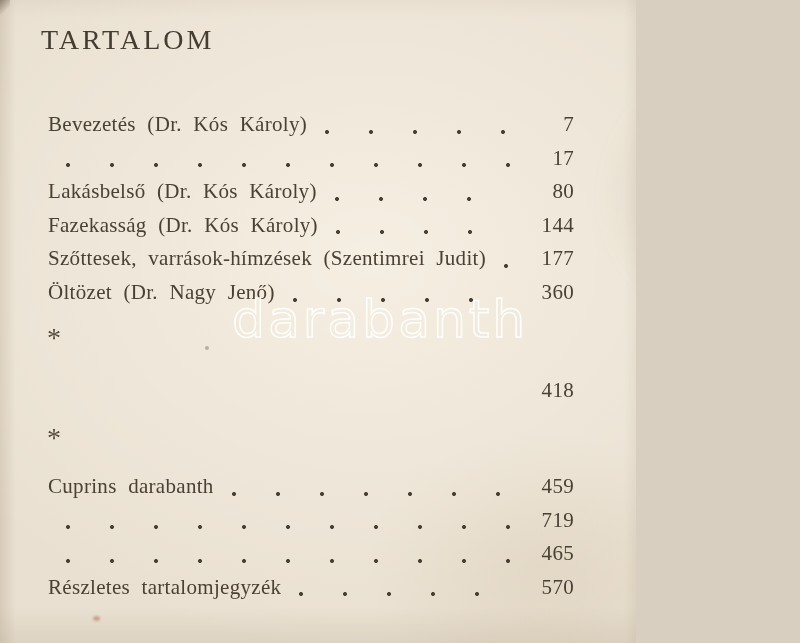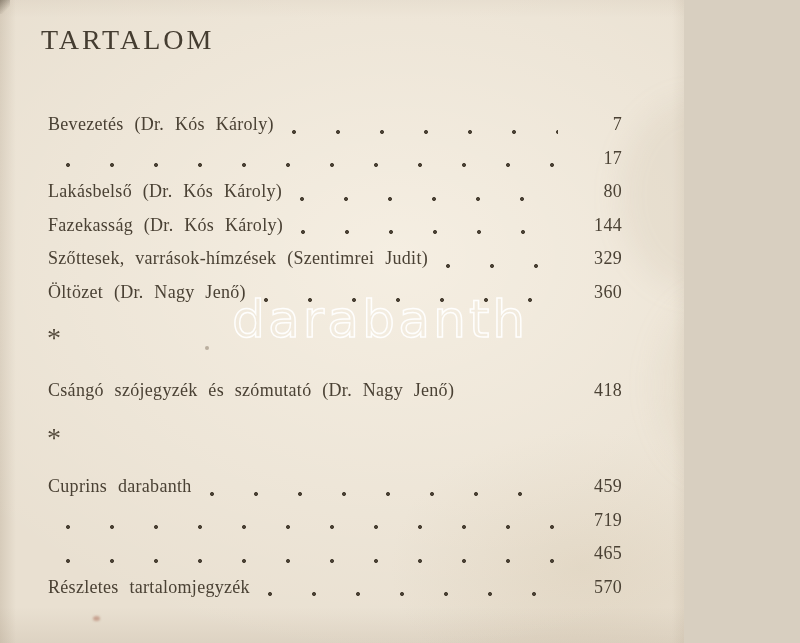--- a/index.html
+++ b/index.html
@@ -8,35 +8,34 @@
     font-family:"Liberation Serif","DejaVu Serif",serif;
     color:#4a4134;
     background-color:#e9e0d1;
     background-image:
       radial-gradient(ellipse 120% 95% at 58% 40%, rgba(255,250,240,0.55), rgba(255,250,240,0) 65%),
       linear-gradient(90deg, rgba(140,120,95,0.20), rgba(140,120,95,0) 16px),
       linear-gradient(270deg, rgba(140,120,95,0.10), rgba(140,120,95,0) 12px),
       linear-gradient(0deg, rgba(150,130,105,0.14), rgba(150,130,105,0) 36px),
       linear-gradient(180deg, rgba(150,130,105,0.08), rgba(150,130,105,0) 18px),
       radial-gradient(ellipse 40% 30% at 85% 88%, rgba(205,188,160,0.30), rgba(205,188,160,0) 70%);
-    padding-left: 48px;
   }
   .page-title{
     position:absolute;left:41px;top:24px;
     font-size:28px;letter-spacing:3px;font-weight:400;
     color:#453d31;
   }
   .toc-group{position:absolute;left:48px;right:62px;}
   .group-main{top:108px;}
   .entry-single{position:absolute;left:48px;right:62px;top:374px;}
   .group-lang{top:470px;}
   .row{
     display:flex;align-items:flex-end;
     height:33.6px;line-height:33.6px;
-    font-size:18px;word-spacing:6px;letter-spacing:0.3px;
+    font-size:21px;word-spacing:6px;letter-spacing:0.3px;
     white-space:nowrap;
   }
   .label{flex:0 0 auto;}
   .leader{
     flex:1 1 auto;align-self:flex-end;
     height:4px;margin:0 10px 8px 18px;
     background-image:radial-gradient(circle at 2px 2px, #4a4134 1.6px, rgba(0,0,0,0) 2.3px);
     background-size:44px 4px;background-repeat:repeat-x;
   }
   .leader.no-dots{background:none;}
@@ -89,34 +88,33 @@
       <span class="pagenum">80</span>
     </div>
     <div class="row">
       <span class="label">Fazekasság (Dr. Kós Károly)</span>
       <span class="leader"></span>
       <span class="pagenum">144</span>
     </div>
     <div class="row">
       <span class="label">Szőttesek, varrások-hímzések (Szentimrei Judit)</span>
       <span class="leader"></span>
-      <span class="pagenum">329</span>
+      <span class="pagenum">177</span>
     </div>
     <div class="row">
       <span class="label">Öltözet (Dr. Nagy Jenő)</span>
       <span class="leader"></span>
       <span class="pagenum">360</span>
     </div>
   </div>
 
   <div class="separator sep-1">*</div>
 
   <div class="entry-single">
     <div class="row">
-      <span class="label">Csángó szójegyzék és szómutató (Dr. Nagy Jenő)</span>
       <span class="leader no-dots"></span>
       <span class="pagenum">418</span>
     </div>
   </div>
 
   <div class="separator sep-2">*</div>
 
   <div class="toc-group group-lang">
     <div class="row">
       <span class="label">Cuprins darabanth</span>

